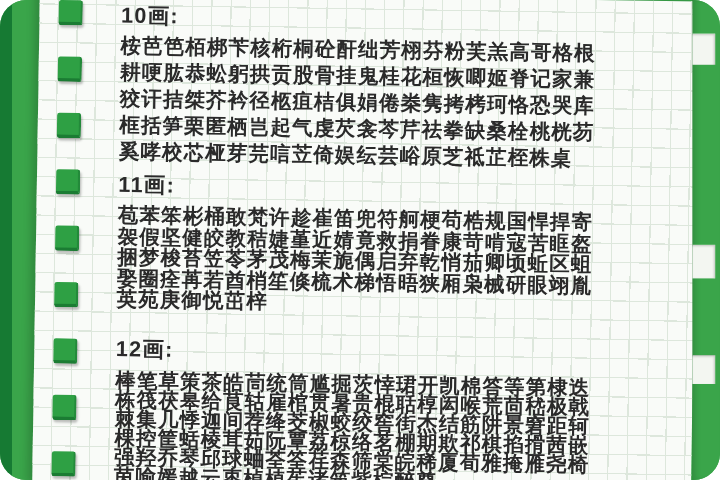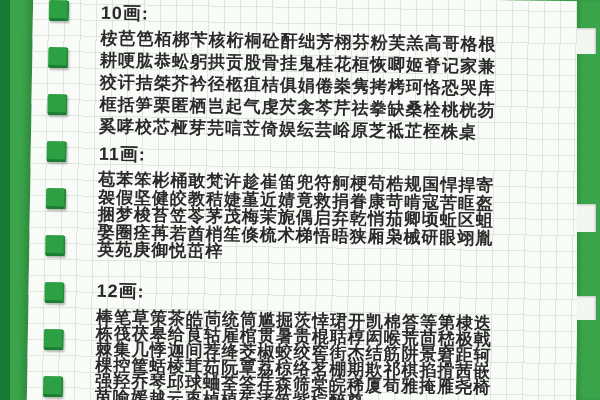--- a/index.html
+++ b/index.html
@@ -1,17 +1,17 @@
 <!DOCTYPE html>
 <html><head>
 <meta charset="utf-8">
 <style>
   html,body{margin:0;padding:0;}
   body{width:600px;height:400px;overflow:hidden;font-family:"Liberation Sans","DejaVu Sans",sans-serif;}
-  .stage{position:relative;width:600px;height:400px;overflow:hidden;background:#3aa54a;}
+  .stage{position:relative;width:600px;height:400px;overflow:hidden;background:#3aa54a;border-radius:22px;}
 
   
   .edge-left-dark{position:absolute;left:0;top:0;width:10px;height:400px;background:#167a33;}
   .edge-left{position:absolute;left:10px;top:0;width:30px;height:400px;background:#3aa54a;}
 
   
   .paper{
     position:absolute;left:30px;top:-3px;width:549px;height:410px;
     background-color:#f9fbf8;
     background-image:

